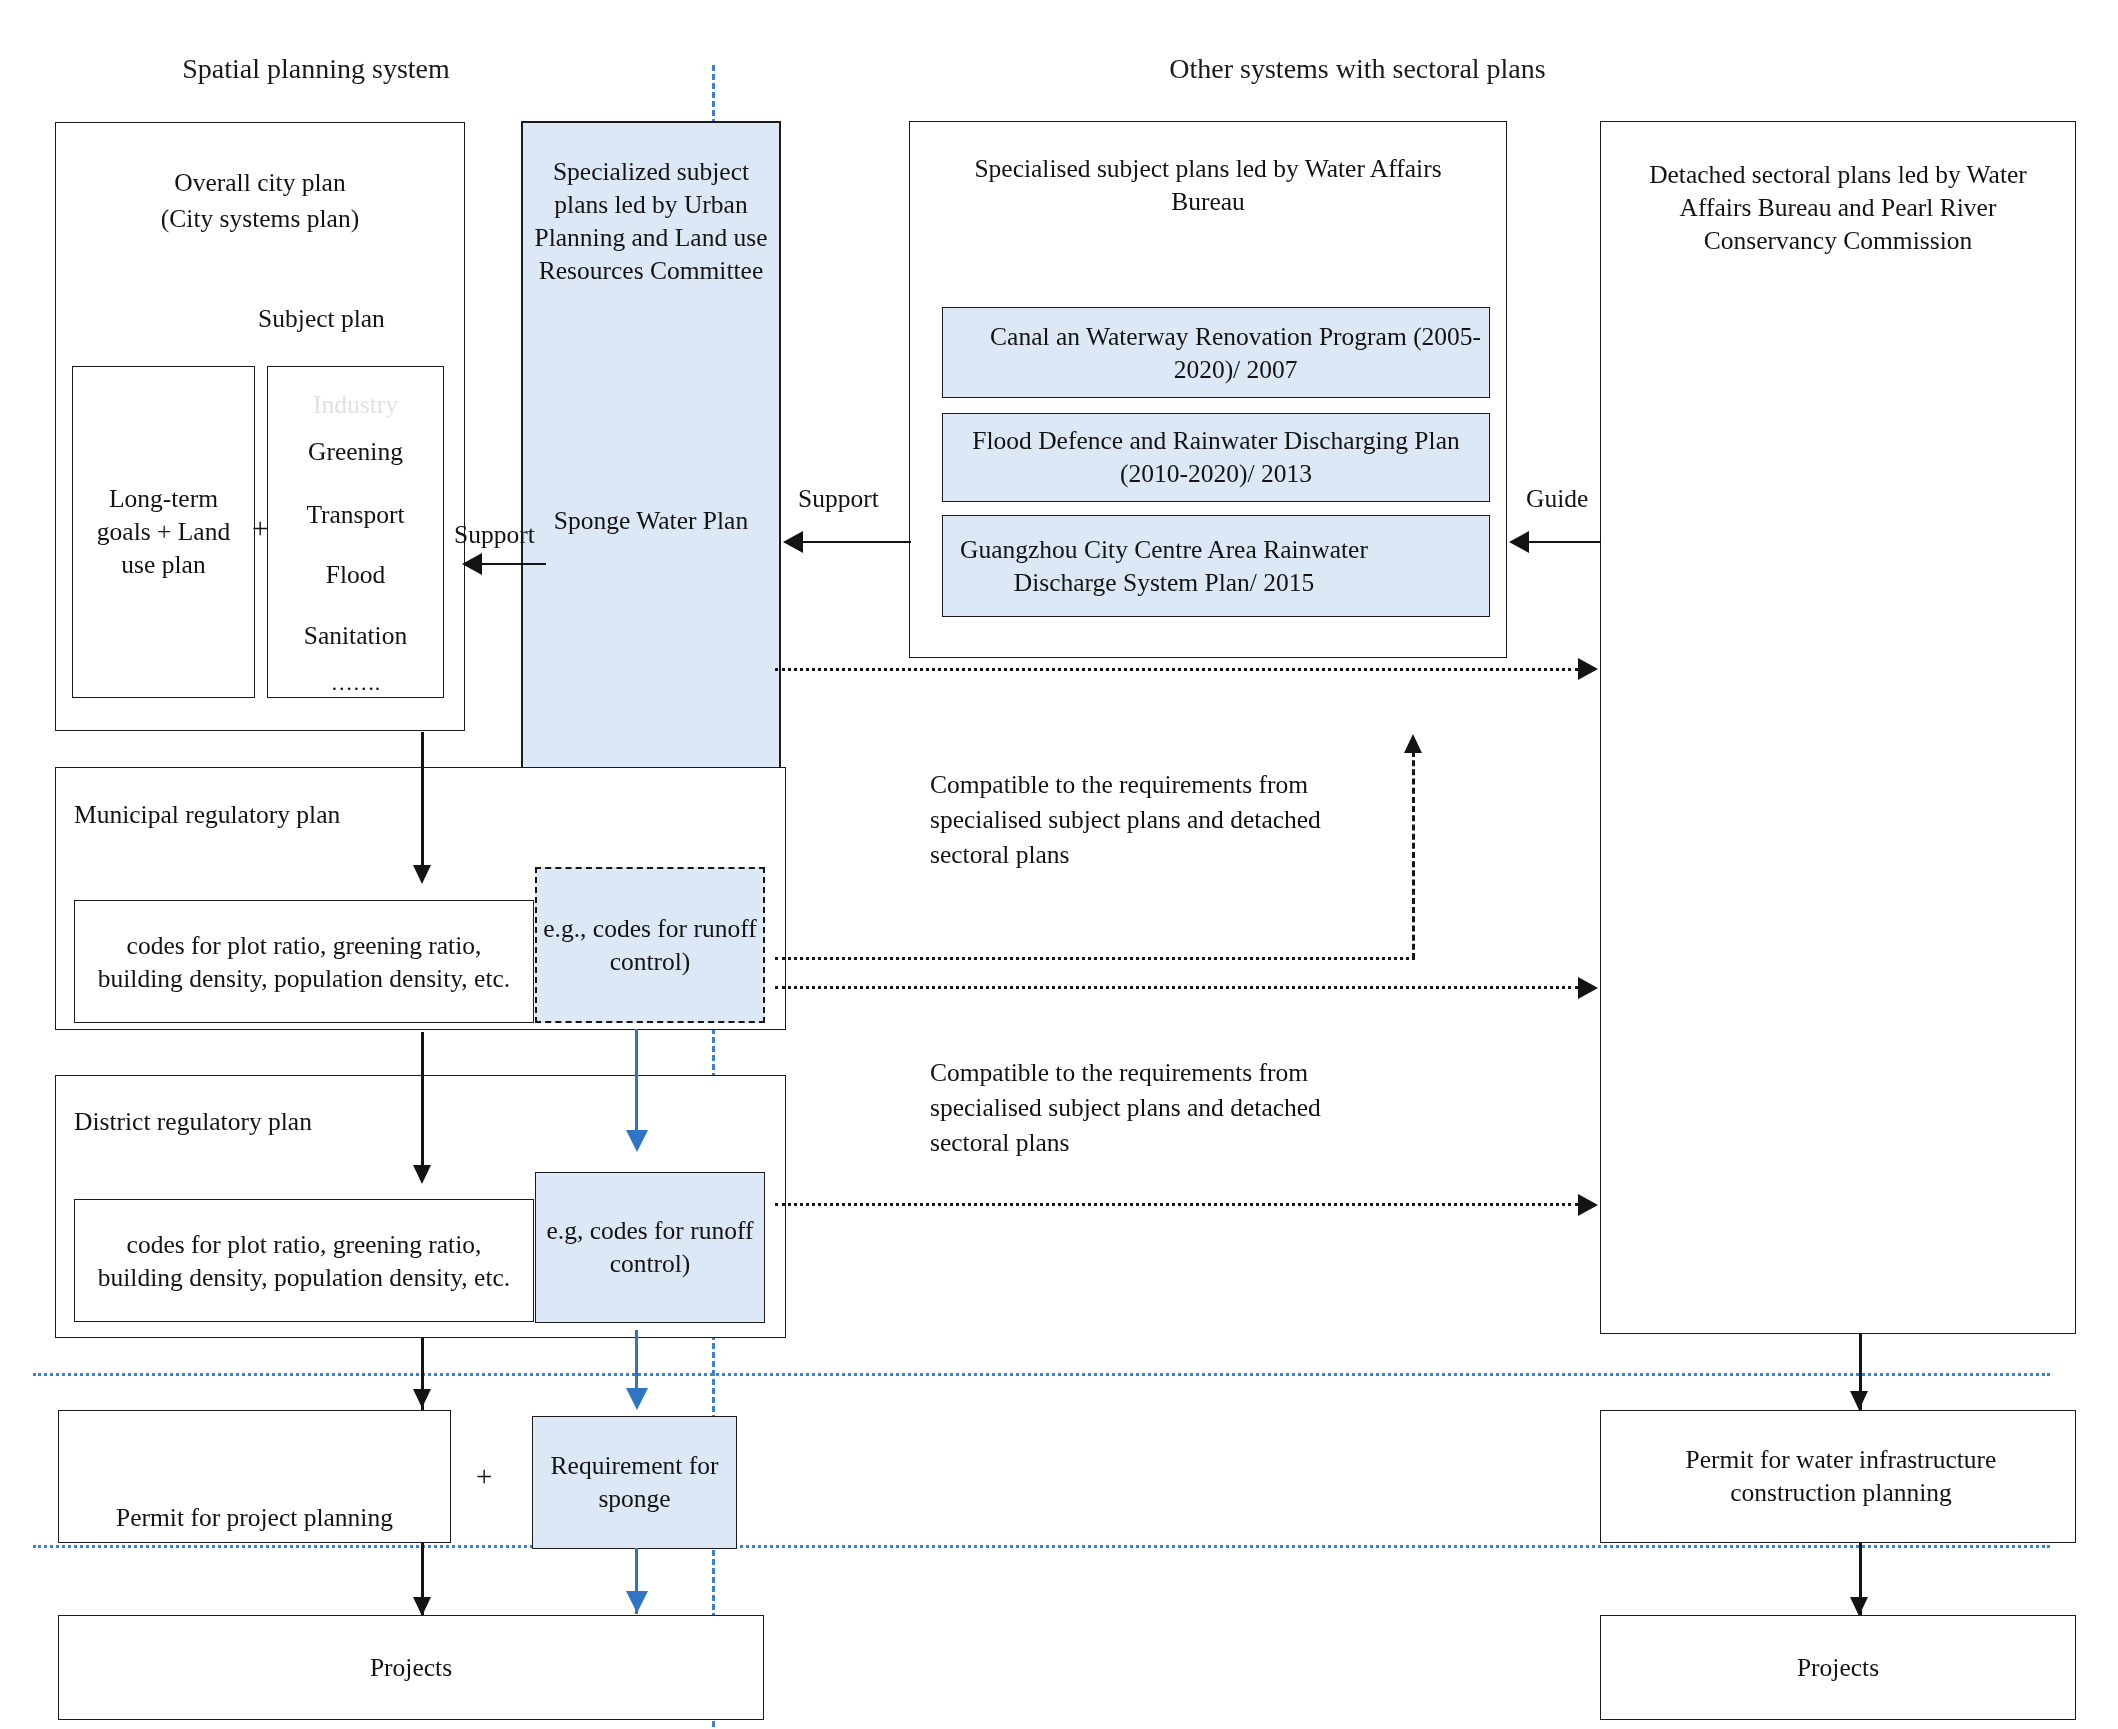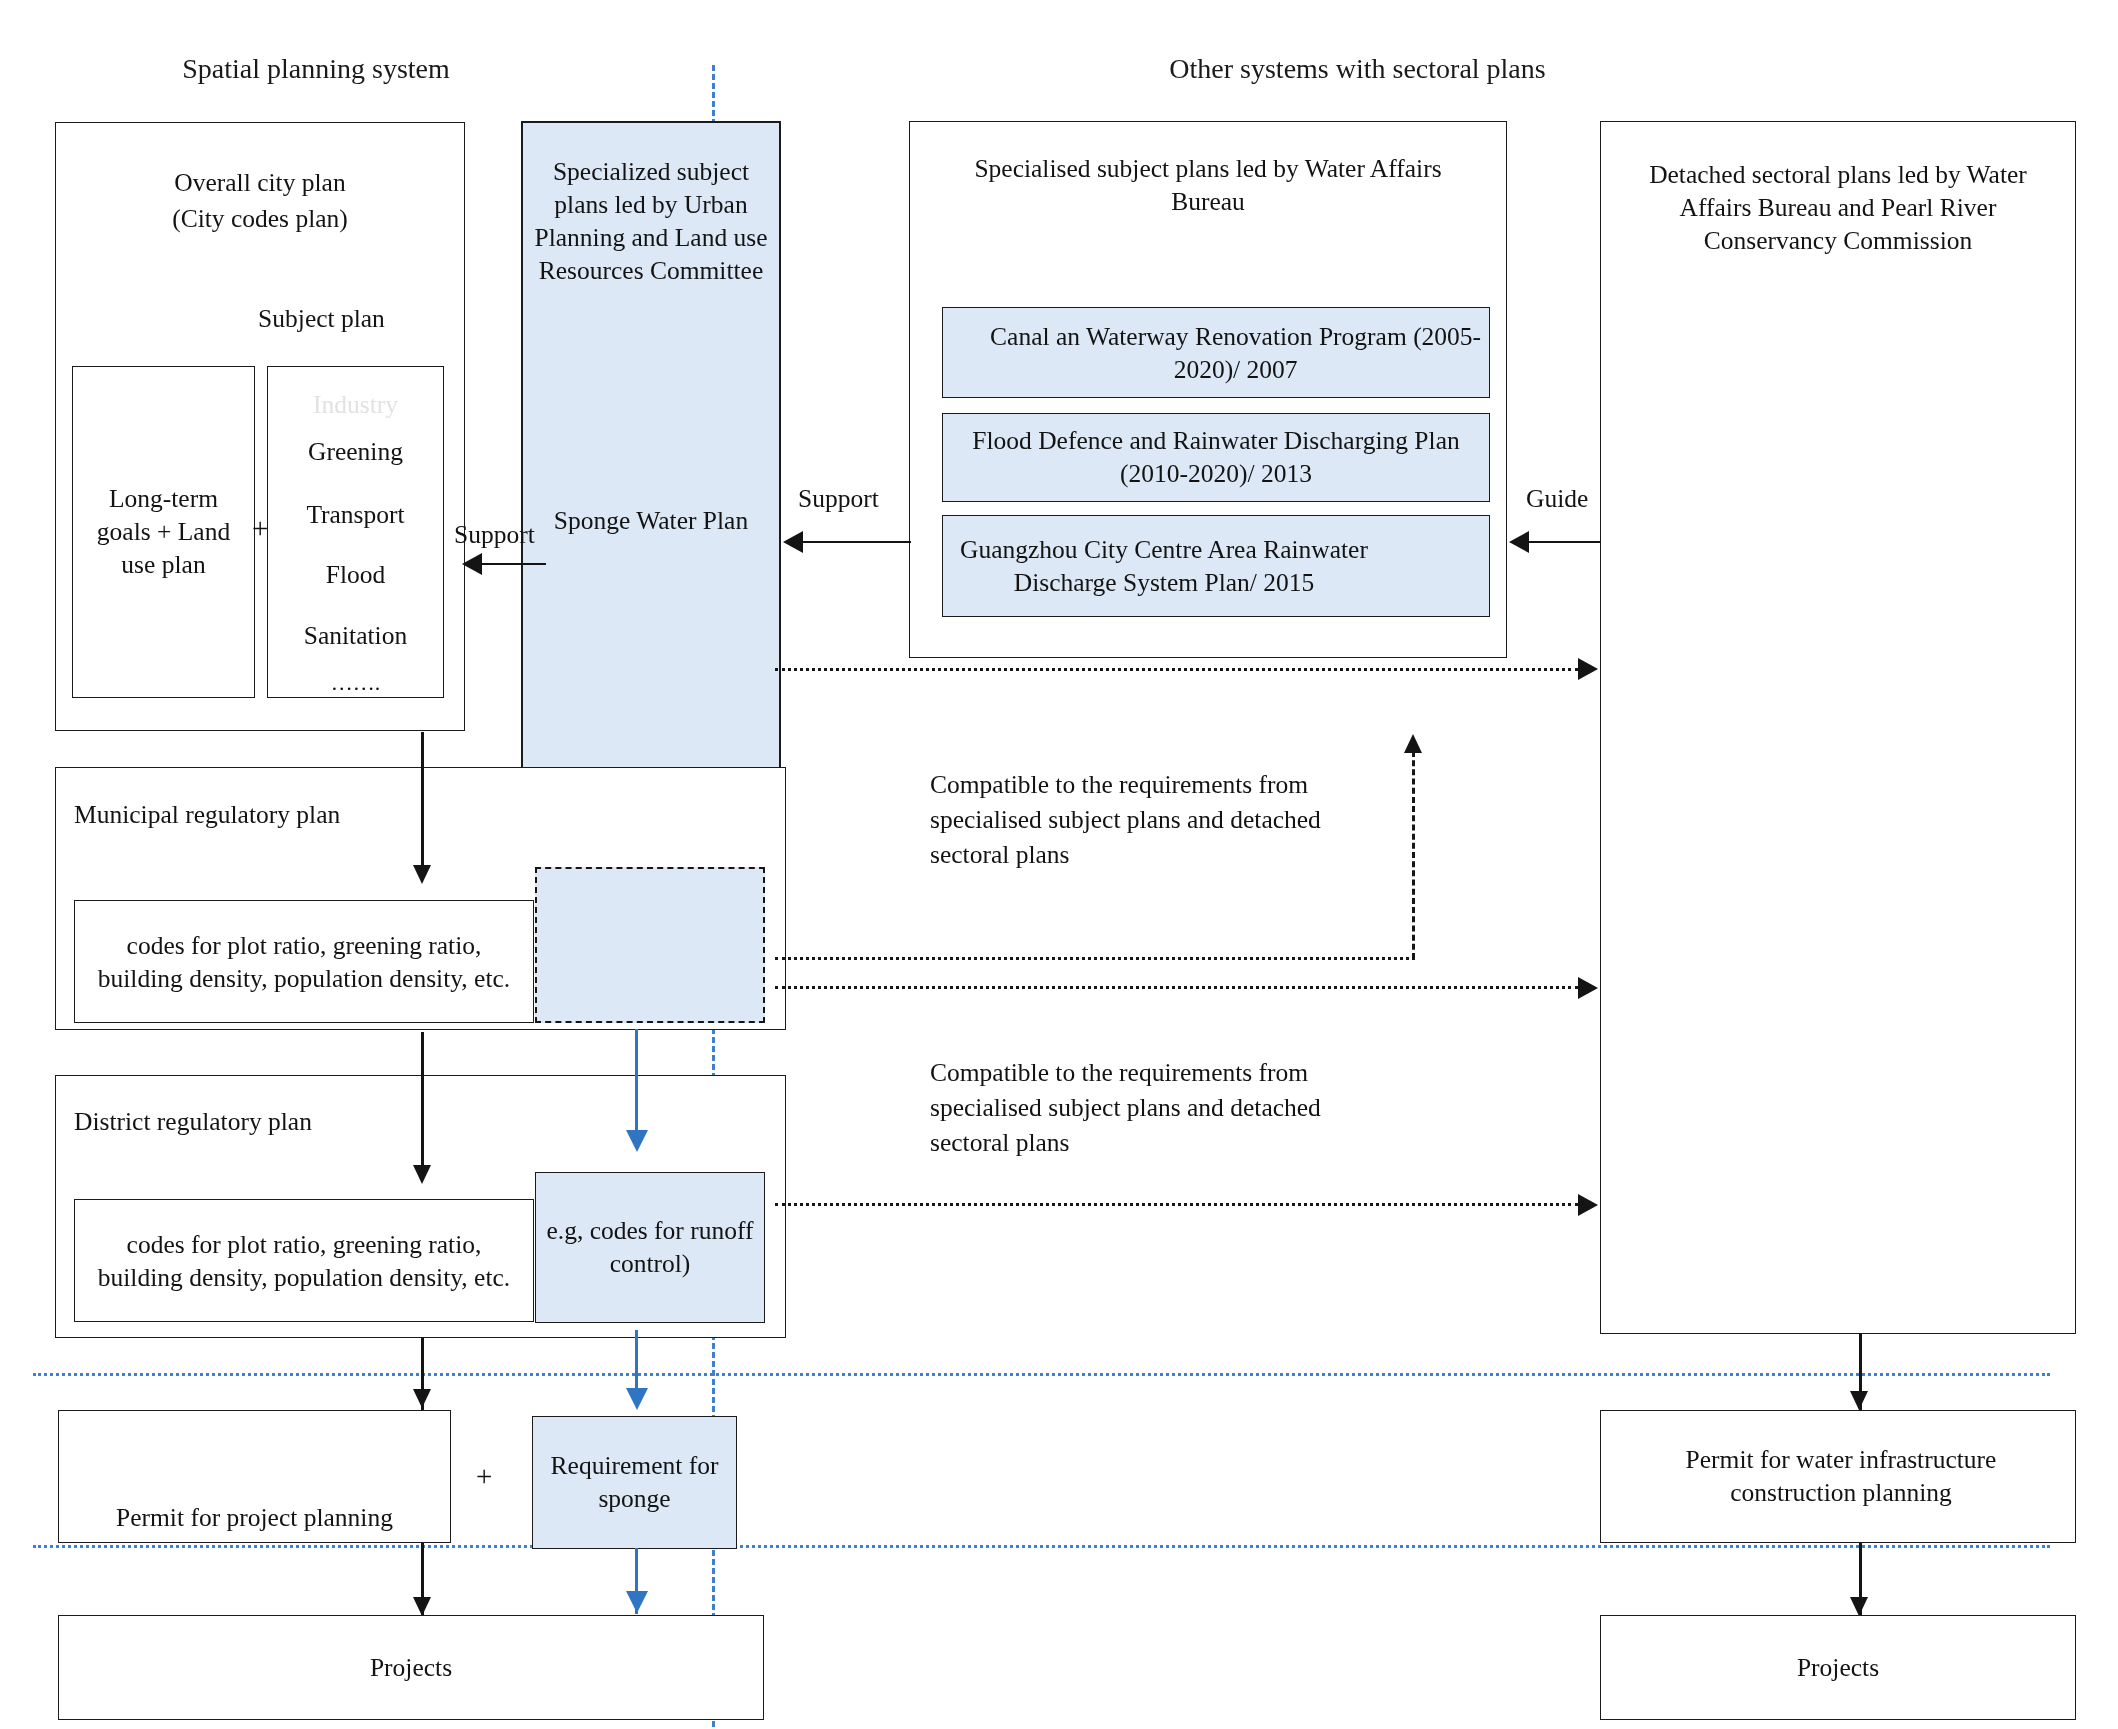--- a/index.html
+++ b/index.html
@@ -96,21 +96,21 @@
 
   <div class="abs" style="left:521px;top:121px;width:260px;height:909px;background:#dce8f5;border-left:2.2px solid #1b1b1b;border-right:2.2px solid #1b1b1b;border-top:2.2px solid #1b1b1b;"></div>
 
   <div class="abs boxtext" style="left:521px;top:155px;width:260px;">Specialized subject plans led by Urban Planning and Land use Resources Committee</div>
 
   <div class="abs boxtext" style="left:521px;top:504px;width:260px;">Sponge Water Plan</div>
 
   <div class="abs box plain" style="left:55px;top:122px;width:410px;height:609px;"></div>
 
   <div class="abs boxtext" style="left:55px;top:166px;width:410px;">Overall city plan</div>
-  <div class="abs boxtext" style="left:55px;top:202px;width:410px;">(City codes plan)</div>
+  <div class="abs boxtext" style="left:55px;top:202px;width:410px;">(City systems plan)</div>
 
   <div class="abs boxtext" style="left:183px;top:302px;width:277px;">Subject plan</div>
 
   <div class="abs box plain" style="left:72px;top:366px;width:183px;height:332px;"></div>
   <div class="abs boxtext mid" style="left:72px;top:532px;width:183px;">Long-term goals + Land use plan</div>
 
   <div class="plus" style="left:252px;top:512px;">+</div>
 
   <div class="abs box plain" style="left:267px;top:366px;width:177px;height:332px;"></div>
   <div class="abs boxtext faint" style="left:267px;top:388px;width:177px;">Industry</div>
@@ -154,20 +154,21 @@
   <div class="abs box plain" style="left:55px;top:767px;width:731px;height:263px;"></div>
   <div class="flabel" style="left:74px;top:798px;">Municipal regulatory plan</div>
 
   <div class="vline" style="left:421px;top:732px;width:2.8px;height:139px;"></div>
   <div class="arrow-down" style="left:413px;top:865px;"></div>
 
   <div class="abs box plain" style="left:74px;top:900px;width:460px;height:123px;"></div>
   <div class="abs boxtext mid" style="left:74px;top:962px;width:460px;">codes for plot ratio, greening ratio, building density, population density, etc.</div>
 
   <div class="abs box dashed" style="left:535px;top:867px;width:230px;height:156px;"></div>
+  <div class="abs boxtext mid" style="left:535px;top:945px;width:230px;">e.g., codes for runoff control)</div>
 
   <div class="fblock" style="left:922px;top:767px;width:460px;">Compatible to the requirements from specialised subject plans and detached sectoral plans</div>
 
   <div class="hdot" style="left:775px;top:957px;width:640px;"></div>
   <div class="vdot" style="left:1412px;top:751px;height:208px;"></div>
   <div class="arrow-up" style="left:1404px;top:734px;"></div>
 
   <div class="hdot" style="left:775px;top:986px;width:803px;"></div>
   <div class="arrow-right" style="left:1578px;top:977px;"></div>
 

